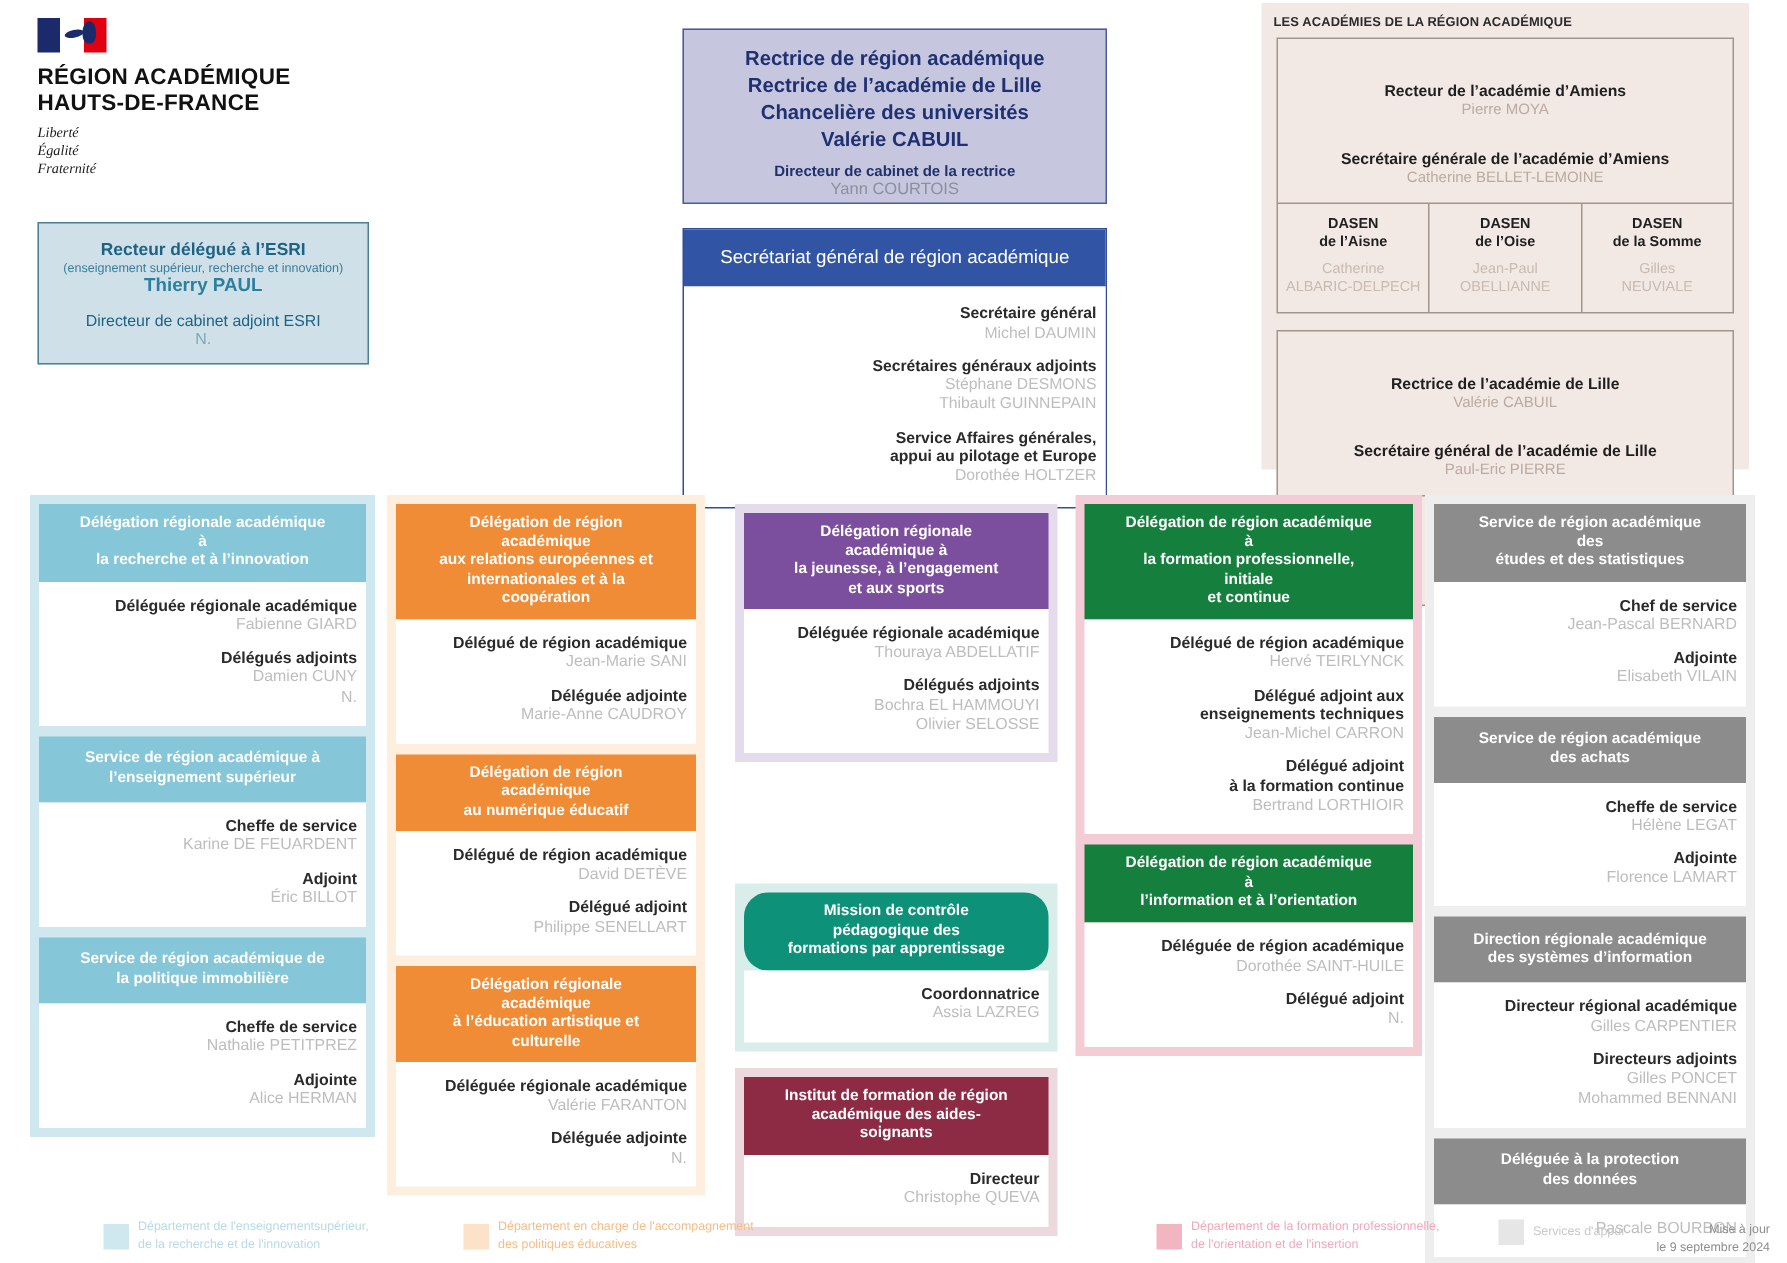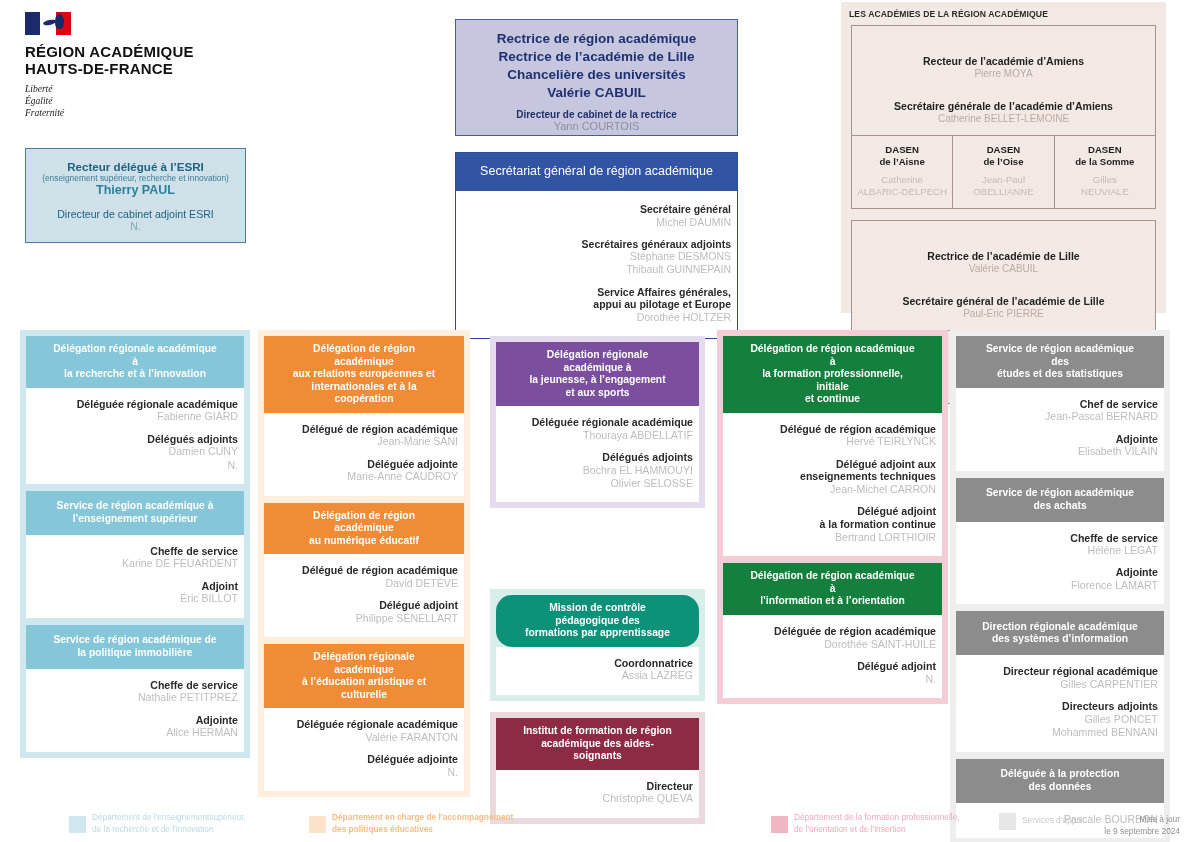--- a/index.html
+++ b/index.html
@@ -138,21 +138,21 @@
   #jeunesse-wrap { position: absolute; left: 490px; top: 336px; width: 215px; }
   #mission-wrap  { position: absolute; left: 490px; top: 589px; width: 215px; }
   #institut-wrap { position: absolute; left: 490px; top: 712px; width: 215px; }
 
   
   #legend { position: absolute; left: 0; top: 808px; width: 1191px; height: 34px; }
   .leg-item { position: absolute; display: flex; align-items: center; padding-left: 44px; }
   .leg-sw { width: 17px; height: 17px; flex: 0 0 17px; margin-right: 6px; margin-top: 1px; }
   .leg-txt { font-size: 8.3px; line-height: 1.42; }
   #leg1 { left: 25px; top: 4px; }  #leg1 .leg-sw { background: #cfe7ef; } #leg1 .leg-txt { color: #b8dae6; }
-  #leg2 { left: 265px; top: 4px; font-weight: bold; } #leg2 .leg-sw { background: #fce2c8; } #leg2 .leg-txt { color: #f6bd86; }
+  #leg2 { left: 265px; top: 4px; } #leg2 .leg-sw { background: #fce2c8; } #leg2 .leg-txt { color: #f6bd86; }
   #leg3 { left: 727px; top: 4px; } #leg3 .leg-sw { background: #f2b6c3; } #leg3 .leg-txt { color: #f2a9ba; }
   #leg4 { left: 955px; top: 4px; } #leg4 .leg-sw { background: #e6e6e6; } #leg4 .leg-txt { color: #c9c9c9; }
   #maj { position: absolute; right: 11px; top: 6px; text-align: right;
          font-size: 8.3px; line-height: 1.42; color: #8e8e8e; }
 </style>
 </head>
 <body>
 
 <div id="logo-block">
   <div class="flag">

